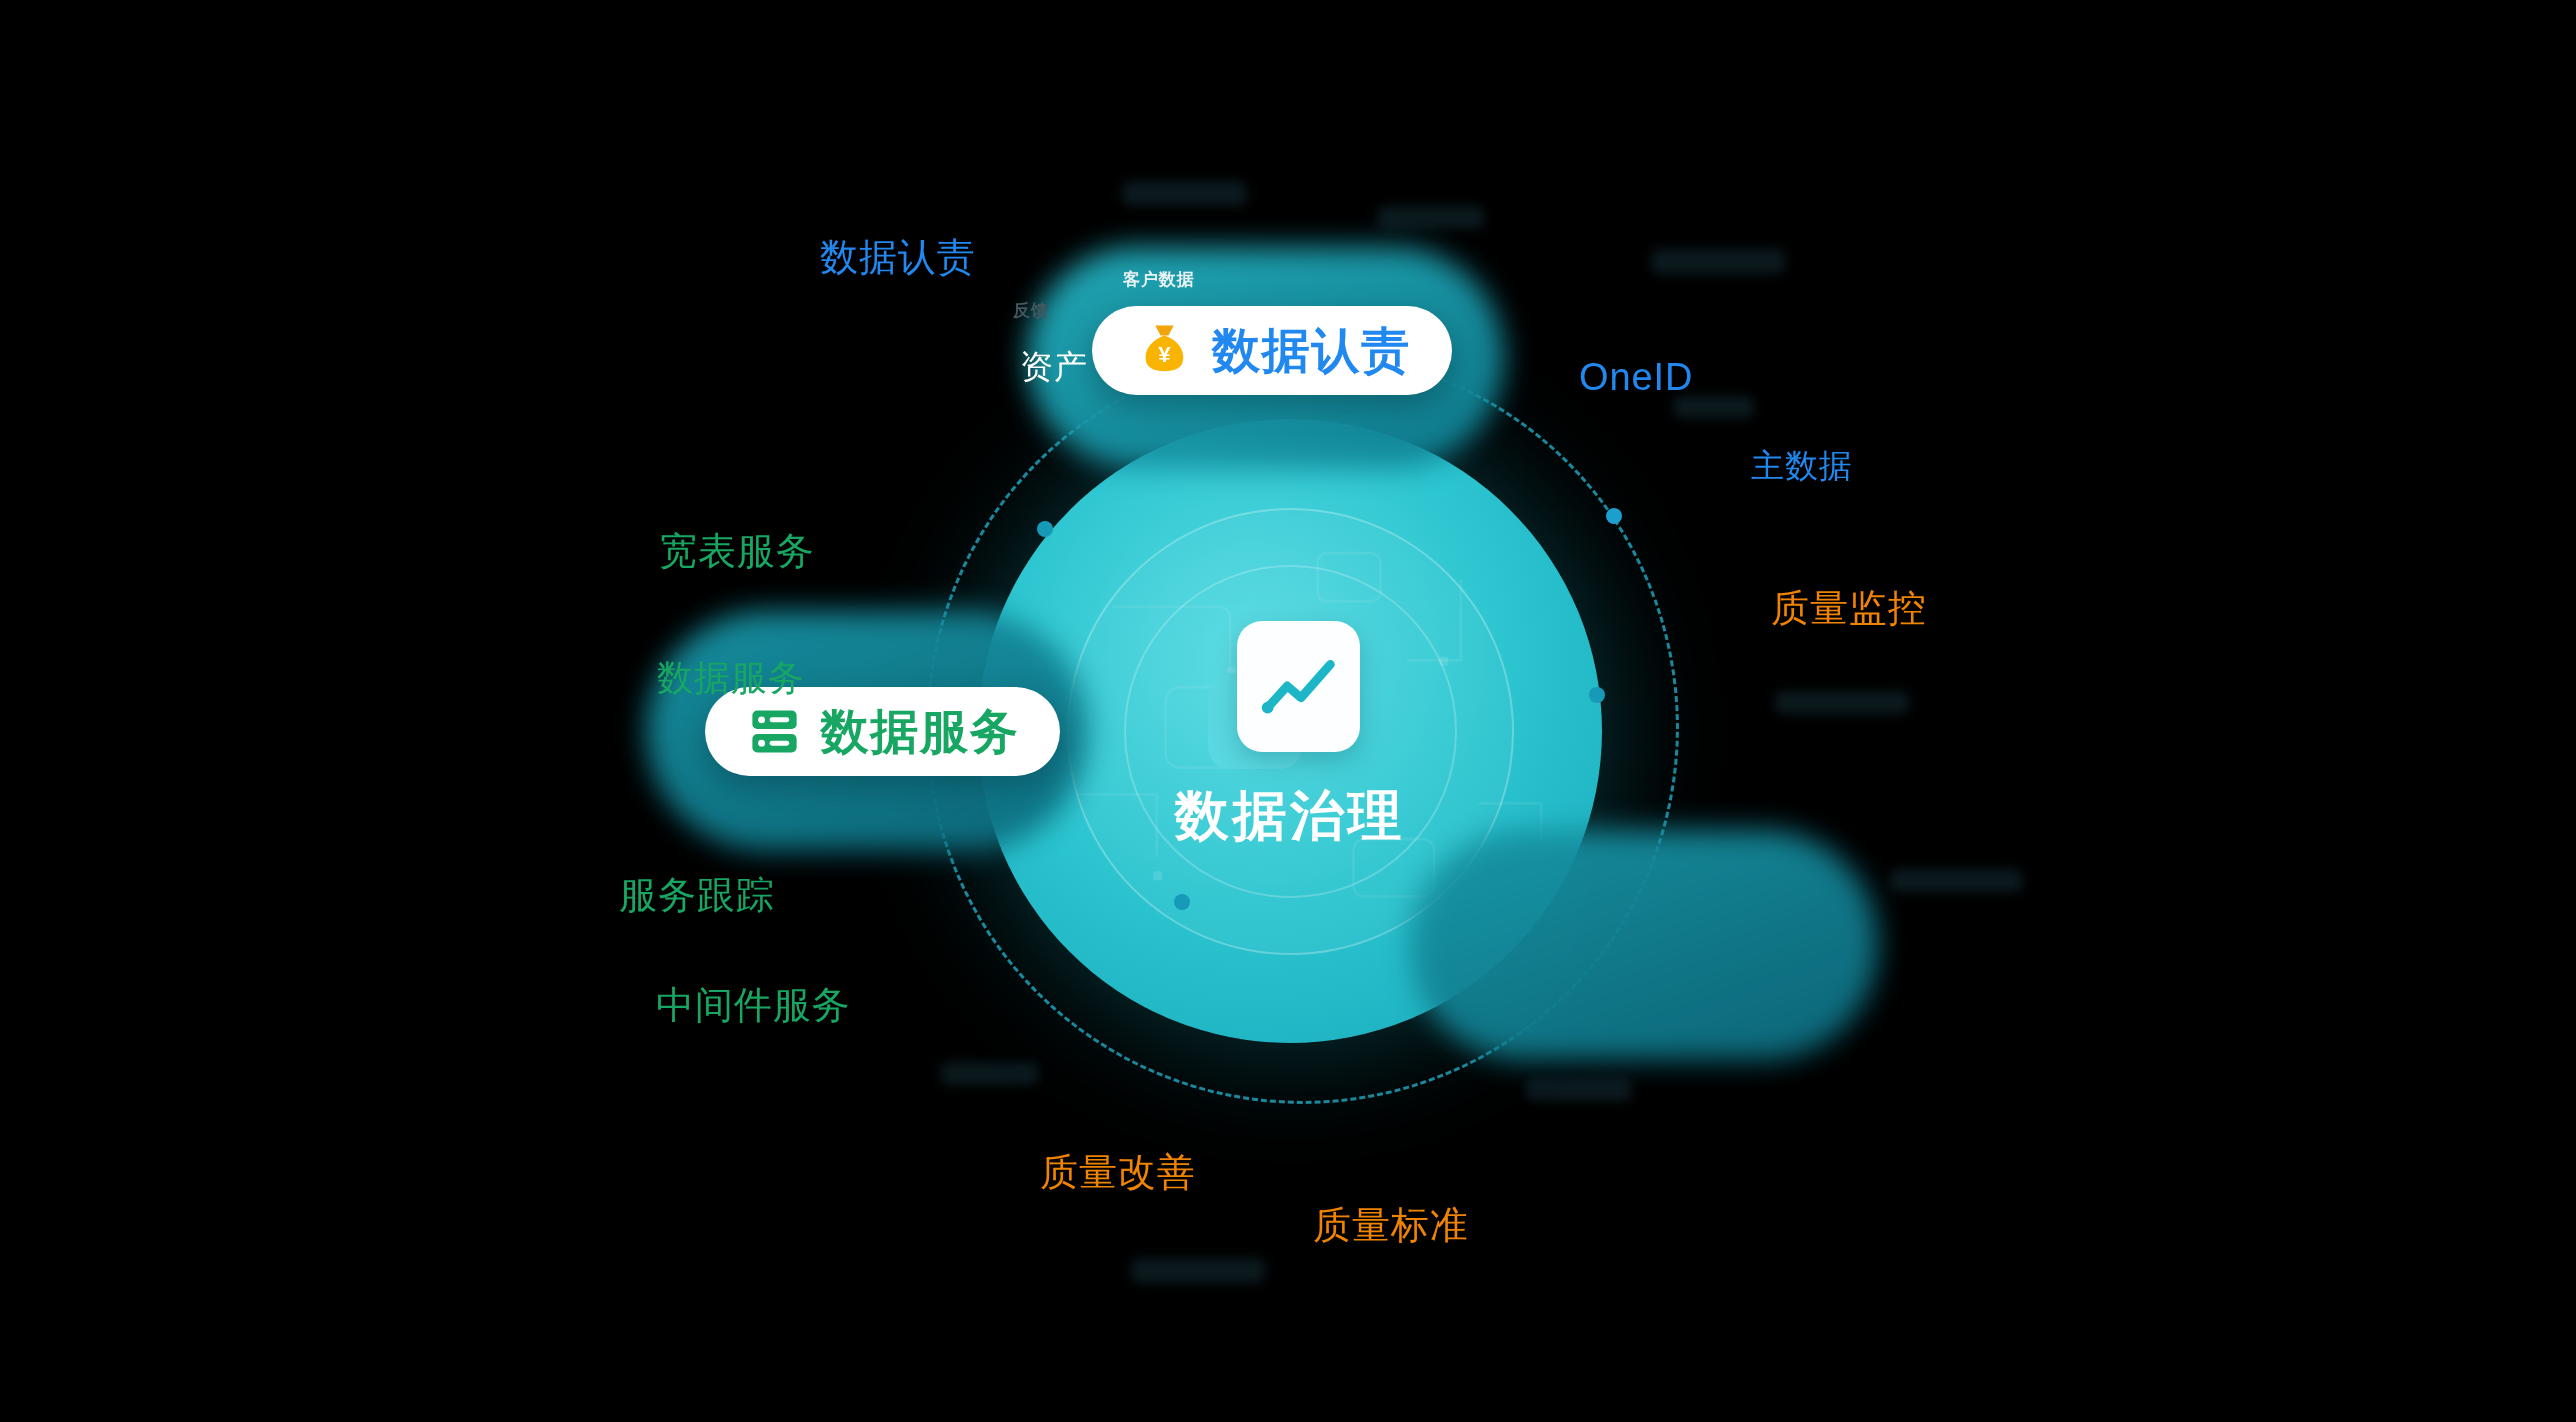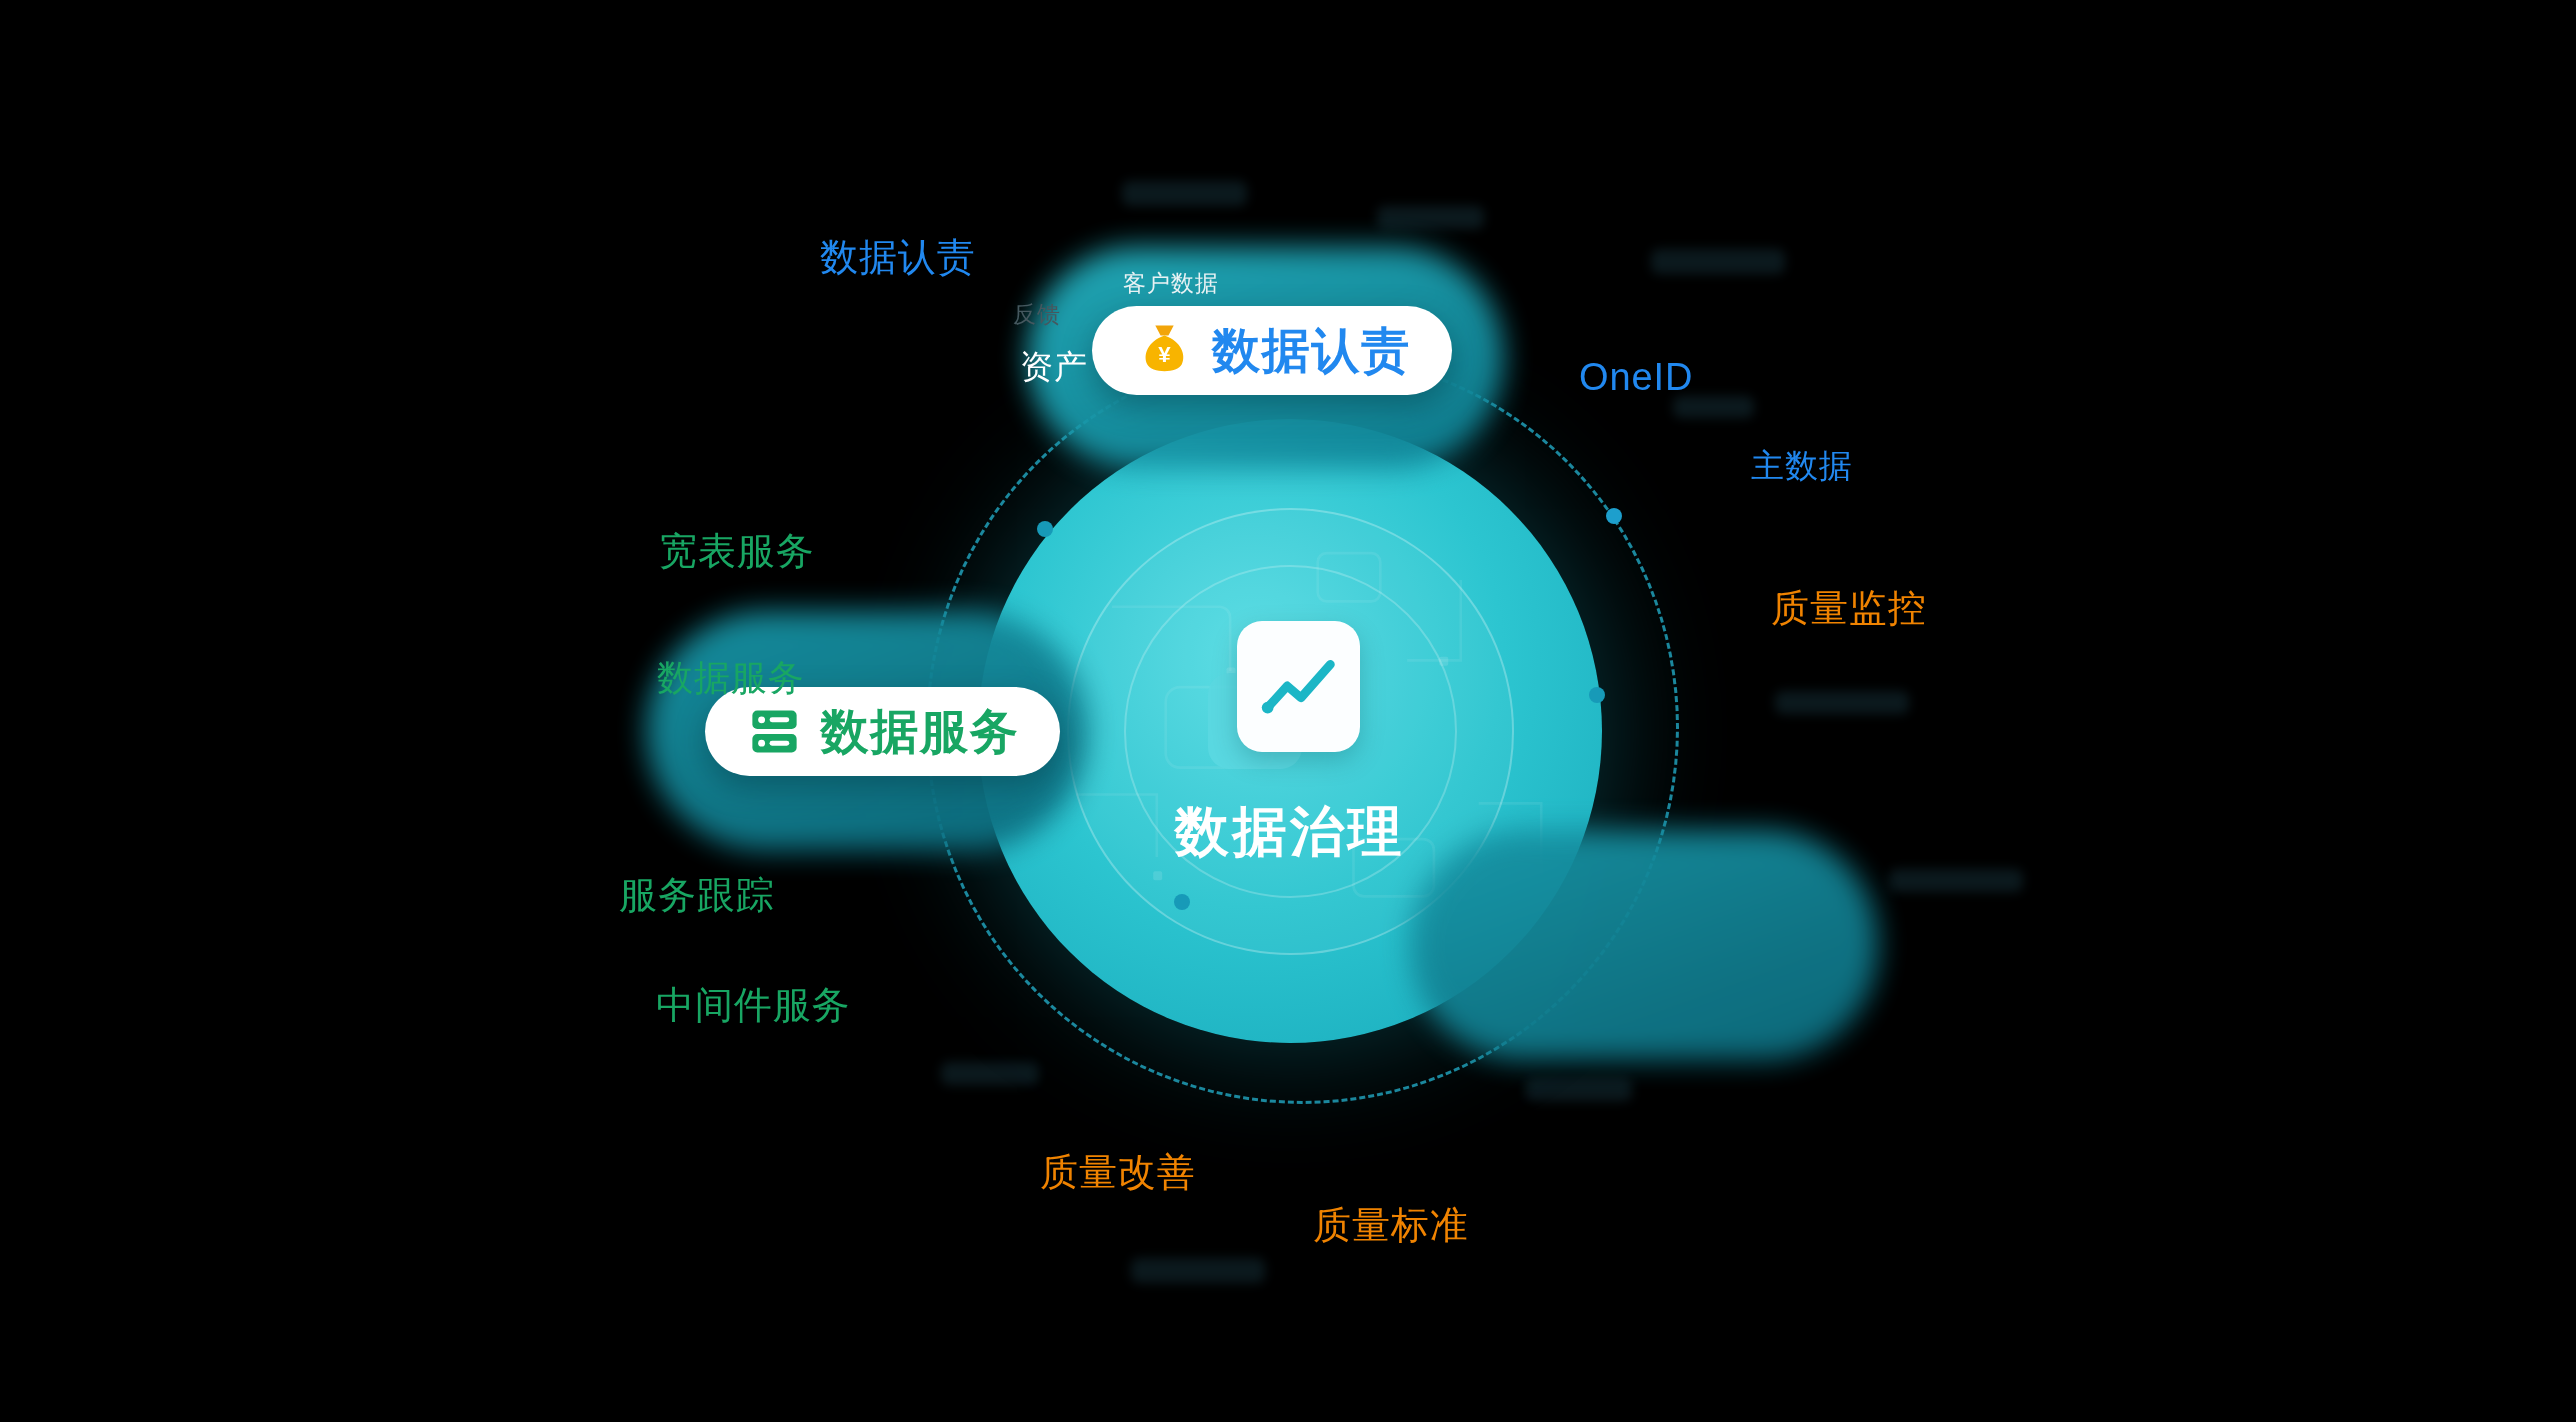--- a/index.html
+++ b/index.html
@@ -43,30 +43,30 @@
   .pill-label{font-size:48px;font-weight:700;letter-spacing:1.8px;white-space:nowrap;}
   .pill-asset{left:1092px;top:306px;width:360px;}
   .pill-service{left:705px;top:687px;width:355px;}
   .pill-quality{left:1455px;top:886px;width:355px;}
   .c-blue{color:#2188ef;}
   .c-green{color:#18a663;}
   .c-orange{color:#f08300;}
 
   
   .label{position:absolute;font-weight:400;white-space:nowrap;font-size:38px;letter-spacing:0.9px;}
-  .label-small{font-size:23px;font-weight:400;letter-spacing:0.9px;}
+  .label-small{font-size:17px;font-weight:700;letter-spacing:0.9px;}
 
   
   .center-icon{position:absolute;left:1199px;top:617px;width:179px;height:170px;}
   .icon-back{position:absolute;left:9px;top:56px;width:94px;height:96px;border-radius:21.5px;
     background:#5bd8e1;opacity:.9;}
   .icon-card{position:absolute;left:38px;top:3.6px;width:123px;height:131px;border-radius:25px;
     background:#fcfeff;box-shadow:0 9px 25px rgba(0,70,80,.25);display:flex;align-items:center;justify-content:center;}
   .center-title{position:absolute;left:1156px;top:780px;width:268px;text-align:center;
-    font-size:54px;font-weight:700;color:#fff;letter-spacing:3.6px;white-space:nowrap;margin-top:16px;}
+    font-size:54px;font-weight:700;color:#fff;letter-spacing:3.6px;white-space:nowrap;}
 </style>
 </head>
 <body>
 
 <div class="stage">
 
   <div class="ghost" style="left:1122px;top:181px;width:125px;height:25px;"></div>
   <div class="ghost" style="left:1377px;top:206px;width:107px;height:23px;"></div>
   <div class="ghost" style="left:1651px;top:249px;width:134px;height:25px;"></div>
   <div class="ghost" style="left:1673px;top:396px;width:81px;height:21.5px;"></div>

